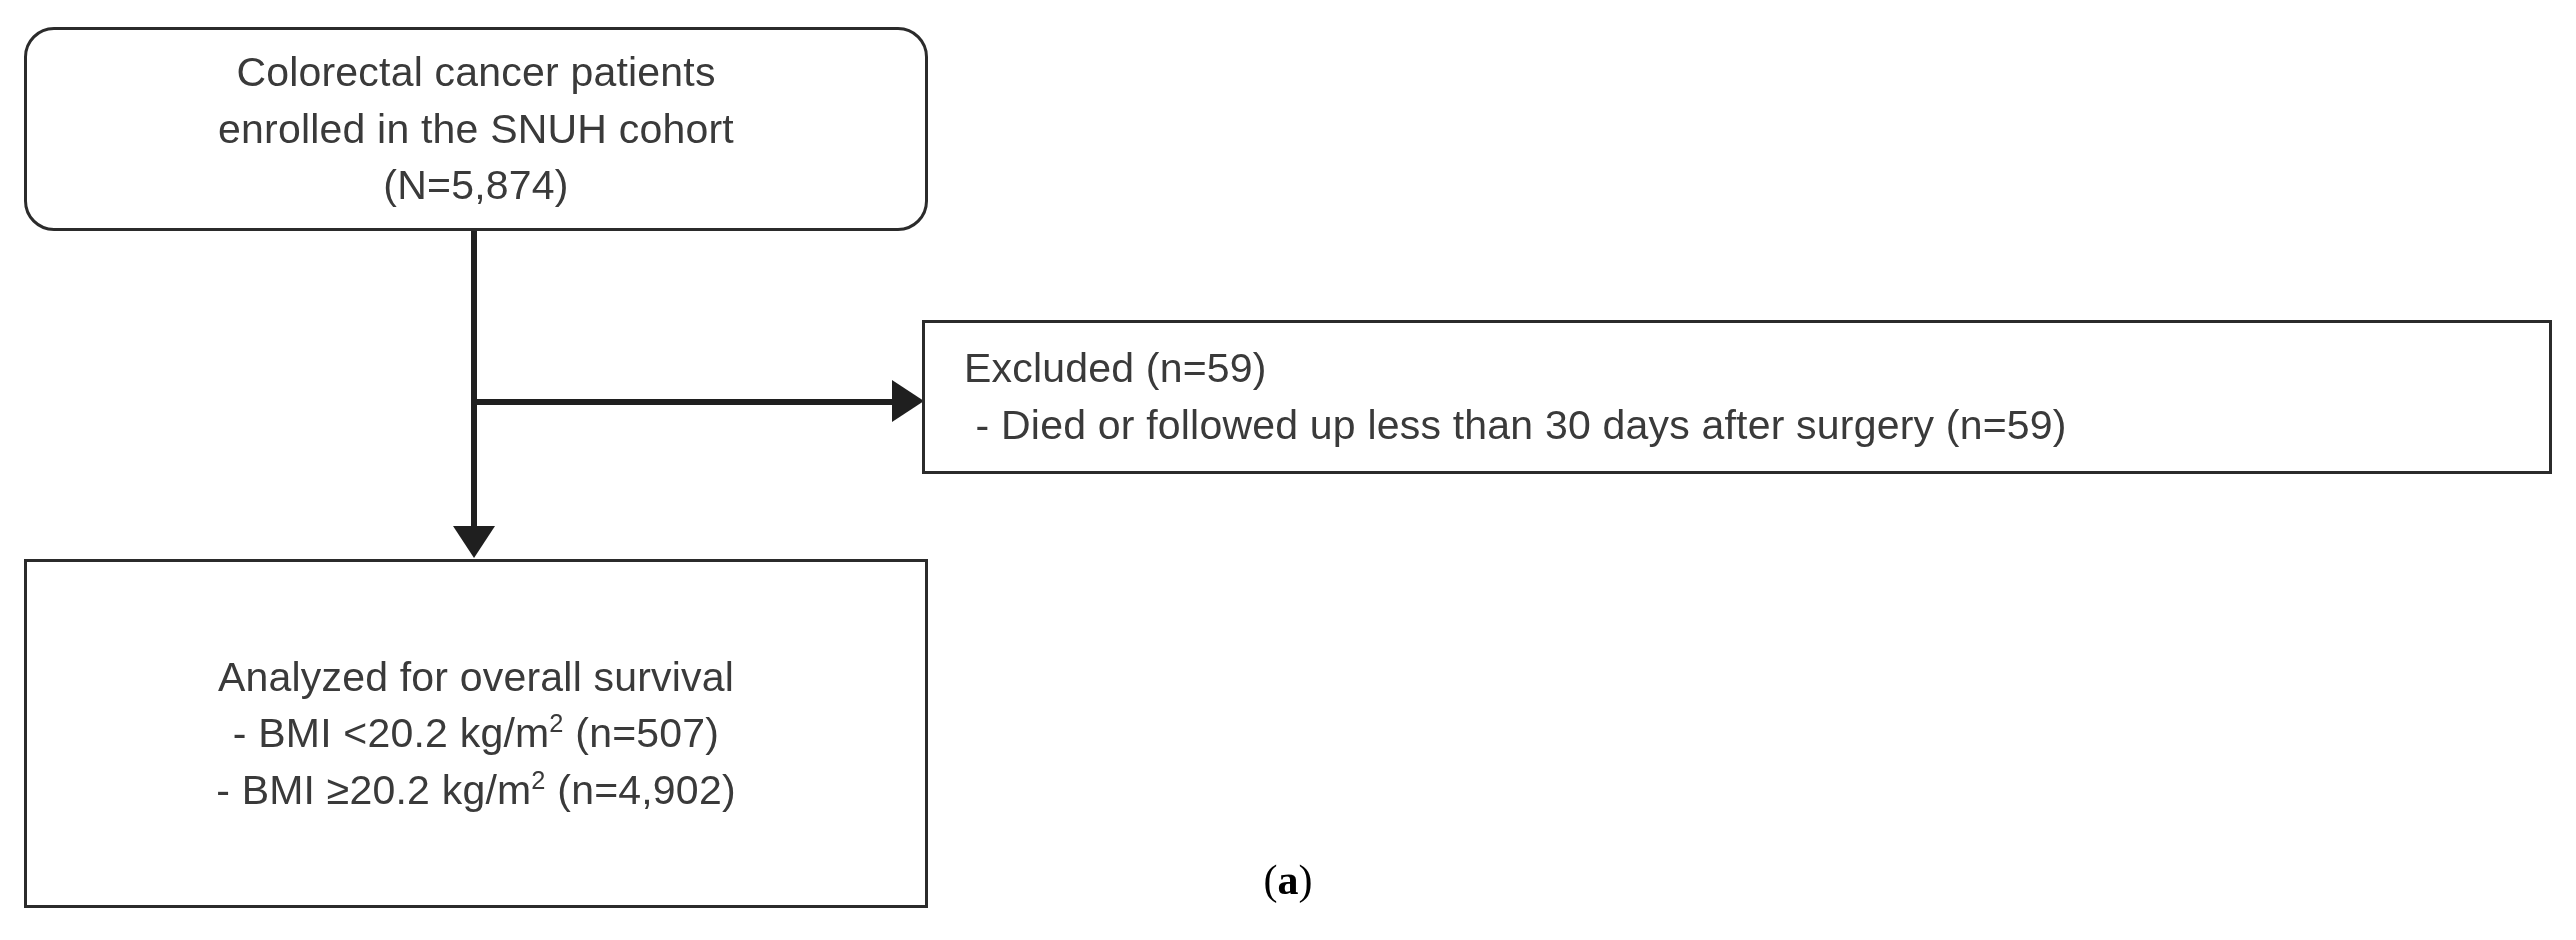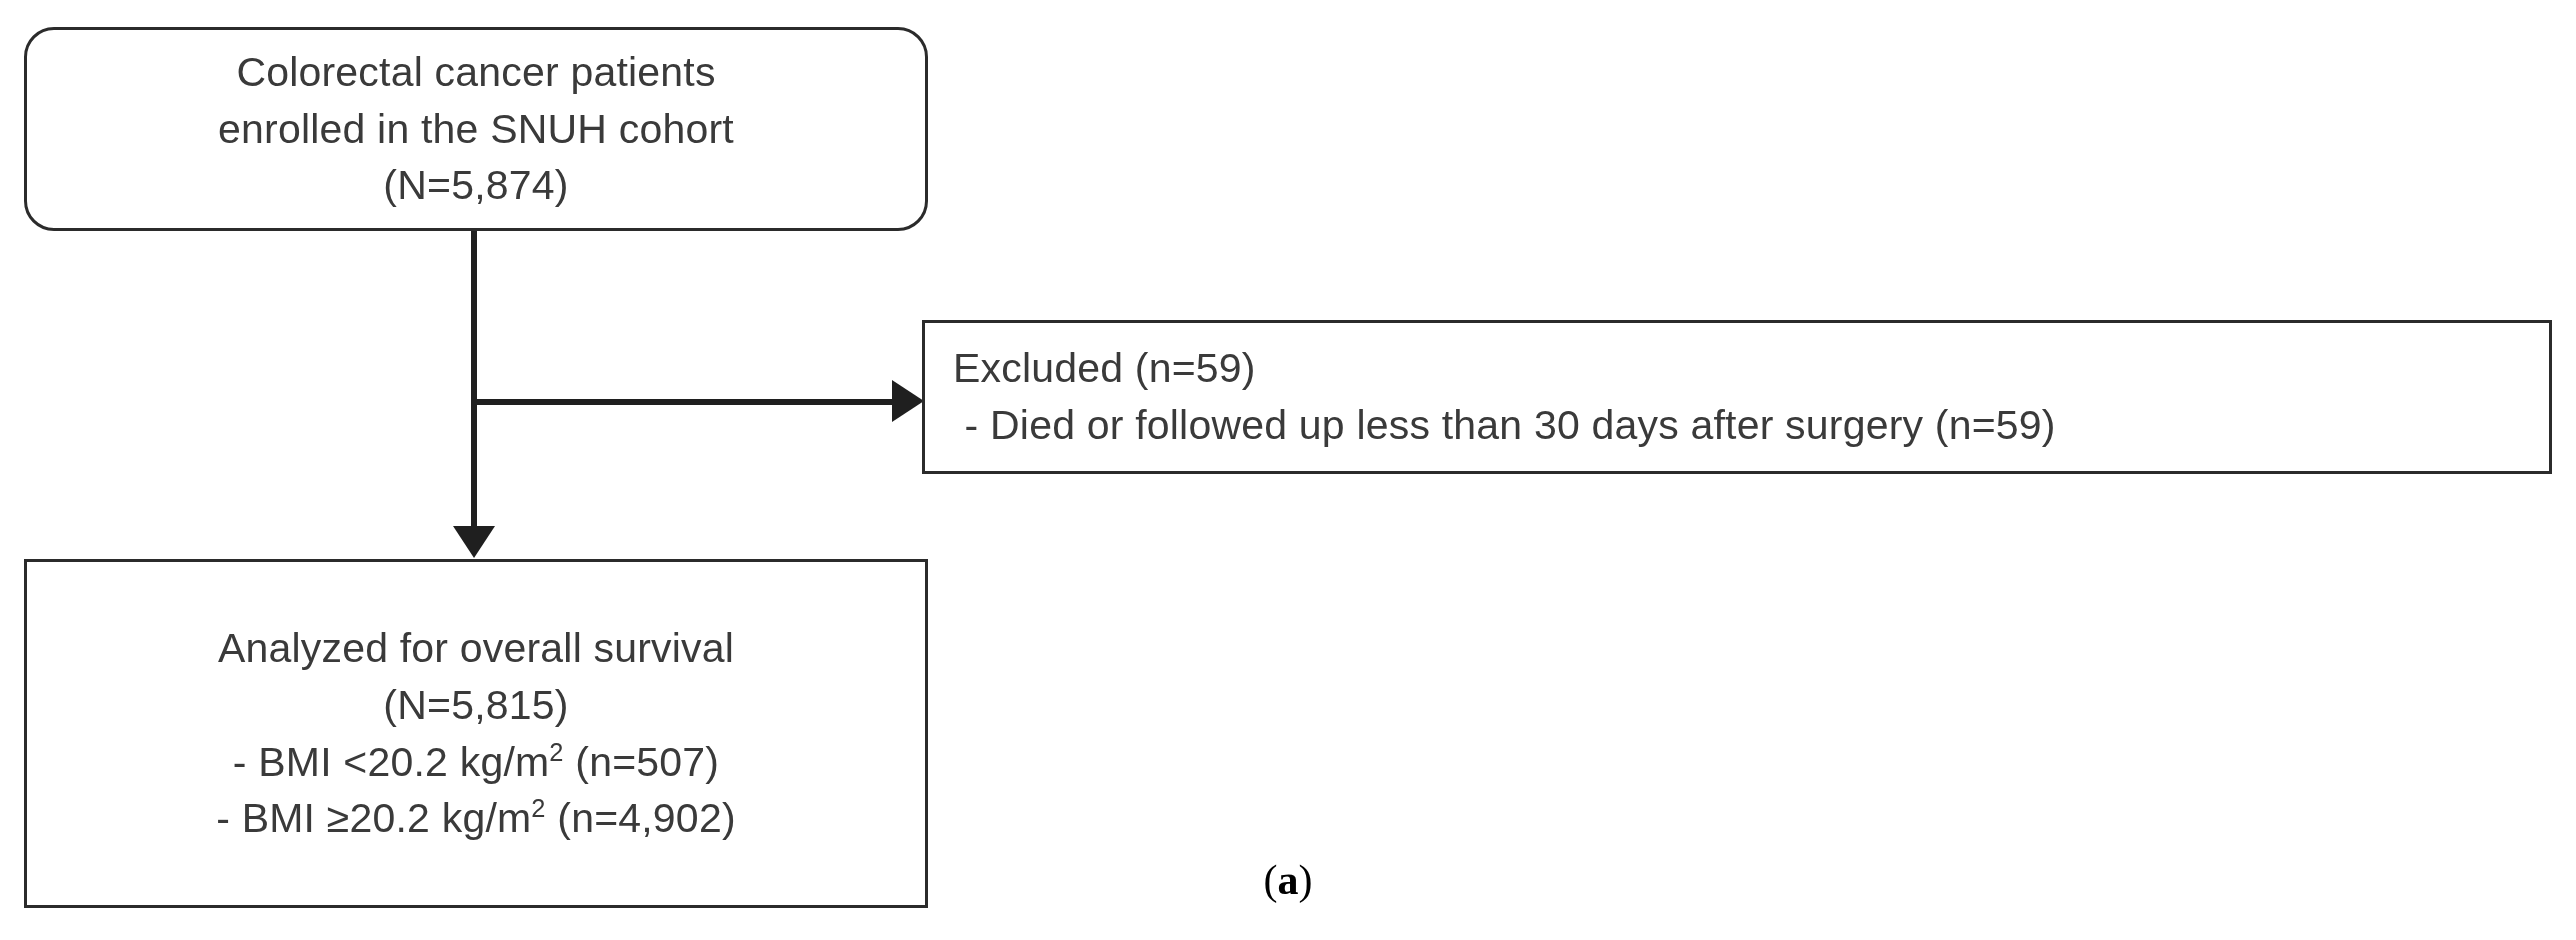--- a/index.html
+++ b/index.html
@@ -26,21 +26,21 @@
     display: flex;
     flex-direction: column;
     justify-content: center;
     color: #3a3a3a;
     font-size: 41px;
     line-height: 1.38;
     letter-spacing: 0.2px;
   }
 
   .flow-box.centered { align-items: center; text-align: center; }
-  .flow-box.leftal   { align-items: flex-start; text-align: left; padding-left: 28px; }
+  .flow-box.leftal   { align-items: flex-start; text-align: left; padding-left: 39px; }
 
   .flow-box .line { white-space: nowrap; }
 
   
   #box-enrolled {
     left: 24px;  top: 27px;
     width: 904px; height: 204px; border-radius: 30px;
   }
   #box-excluded {
     left: 922px; top: 320px;
@@ -114,21 +114,20 @@
   <div class="arrowhead" id="arrow-to-excluded"></div>
   <div class="arrowhead" id="arrow-to-analyzed"></div>
 
   <div class="flow-box leftal" id="box-excluded">
     <div class="line">Excluded (n=59)</div>
     <div class="line">&nbsp;- Died or followed up less than 30 days after surgery (n=59)</div>
   </div>
 
   <div class="flow-box centered" id="box-analyzed">
     <div class="line">Analyzed for overall survival</div>
-    <div class="line">(N=5,815)</div>
     <div class="line"><span>- BMI &lt;20.2 kg/m</span><sup>2</sup><span> (n=507)</span></div>
     <div class="line"><span>- BMI ≥20.2 kg/m</span><sup>2</sup><span> (n=4,902)</span></div>
   </div>
 
   <div id="panel-caption"><span>(</span><span class="bold-letter">a</span><span>)</span></div>
 
 </div>
 
 
 </body></html>

